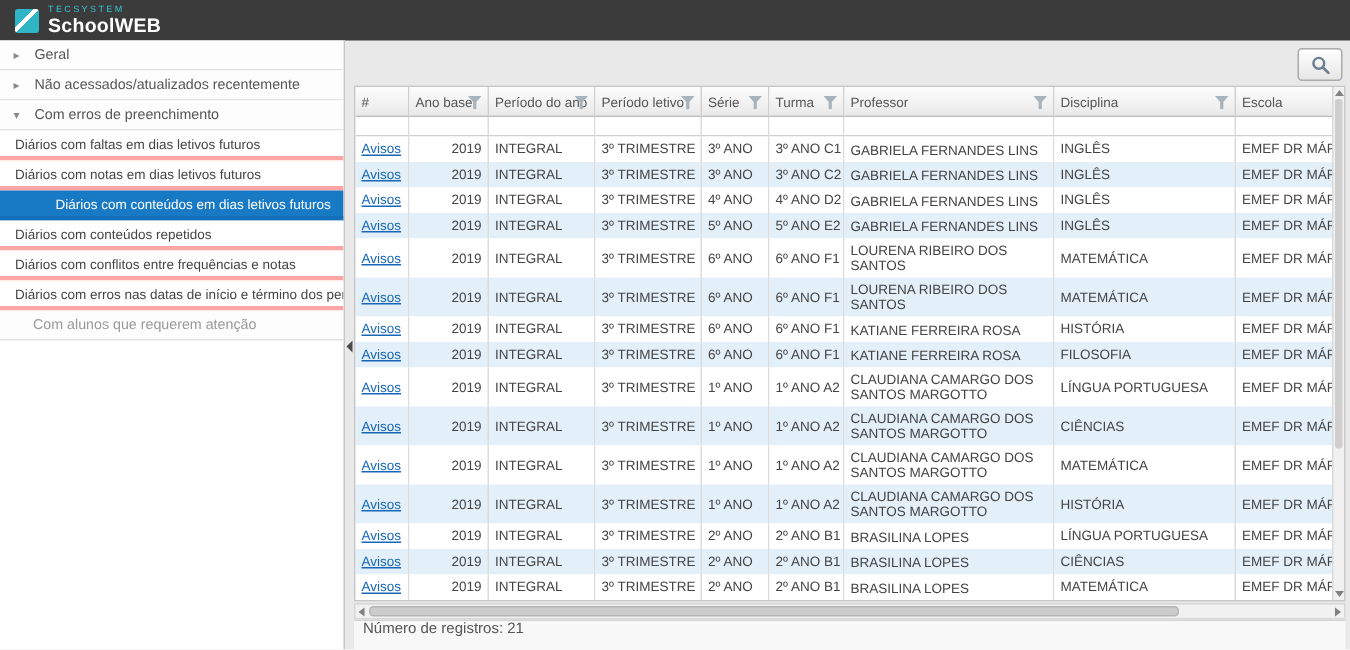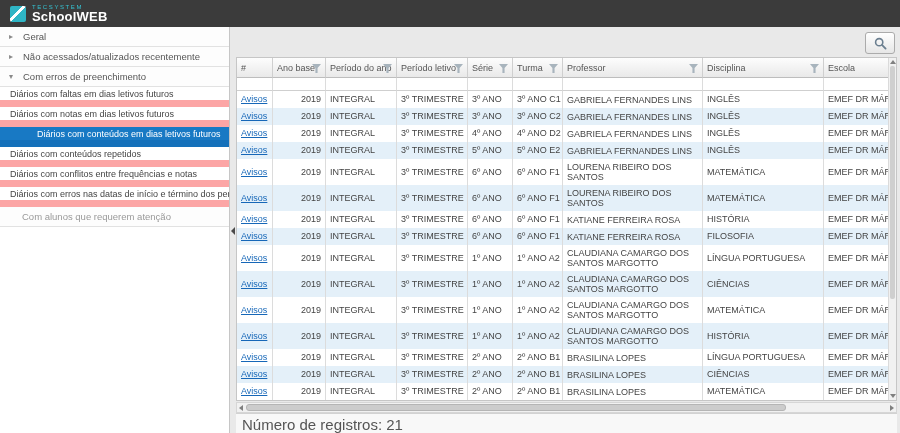--- a/index.html
+++ b/index.html
@@ -18,21 +18,21 @@
   .content { display:flex; height:406px; }
 
   
   .sidebar { width:230px; background:#ffffff; border-right:1px solid #c6c6c6; overflow:hidden; }
   .sb-section { height:20px; display:flex; align-items:center; gap:7px; padding:0 9px;
     border-bottom:1px solid #e2e2e2; color:#555; font-size:9.5px; background:#fdfdfd; cursor:pointer; }
   .chev { color:#8a8a8a; font-size:8px; width:7px; line-height:1; }
   .sb-section.muted { padding-left:22px; }
   .sb-section.muted .sb-label { color:#999; }
   .sb-item { height:20px; display:flex; align-items:center; padding:0 10px;
-    border-bottom:7px solid #fca5a5; color:#444; font-size:9px; background:#fff; cursor:pointer;
+    border-bottom:3px solid #fca5a5; color:#444; font-size:9px; background:#fff; cursor:pointer;
     white-space:nowrap; overflow:hidden; }
   .sb-item.selected { background:#1879c4; color:#fff; border-color:#1470ba;padding-left:37px; }
 
   
   .splitter { width:6px; position:relative; cursor:col-resize; }
   .splitter-arrow { position:absolute; top:200px; left:1px; width:0; height:0;
     border-top:4px solid transparent; border-bottom:4px solid transparent; border-right:4px solid #4a4a4a; }
 
   
   .main { flex:1; display:flex; flex-direction:column; padding:3px 3px 0 0; min-width:0; }
@@ -68,22 +68,22 @@
   
   .hscroll { height:11px; margin-top:1px; background:#f1f1f1; border:1px solid #d6d6d6; position:relative; }
   .hs-left { position:absolute; left:2px; top:2px; width:0; height:0;
     border-top:3px solid transparent; border-bottom:3px solid transparent; border-right:4px solid #808080; }
   .hs-right { position:absolute; right:2px; top:2px; width:0; height:0;
     border-top:3px solid transparent; border-bottom:3px solid transparent; border-left:4px solid #808080; }
   .hs-thumb { position:absolute; left:9px; top:1px; height:7px; width:82%;
     background:#cccccc; border:1px solid #b5b5b5; border-radius:3px; }
 
   
-  .statusbar { height:20px; background:#f8f8f8; border-top:1px solid #d2d2d2; display:flex; align-items:flex-end;
-    padding:0 6px; font-size:15px; color:#555; }
+  .statusbar { height:20px; background:#f8f8f8; border-top:1px solid #d2d2d2; display:flex; align-items:flex-start;
+    padding:0 6px; font-size:10px; color:#555; }
 </style>
 </head>
 <body>
 
 <div class="app">
   <header class="topbar">
     <div class="logo">
       <span class="logo-mark"></span>
       <span class="logo-text">
         <span class="brand-top">TECSYSTEM</span>

